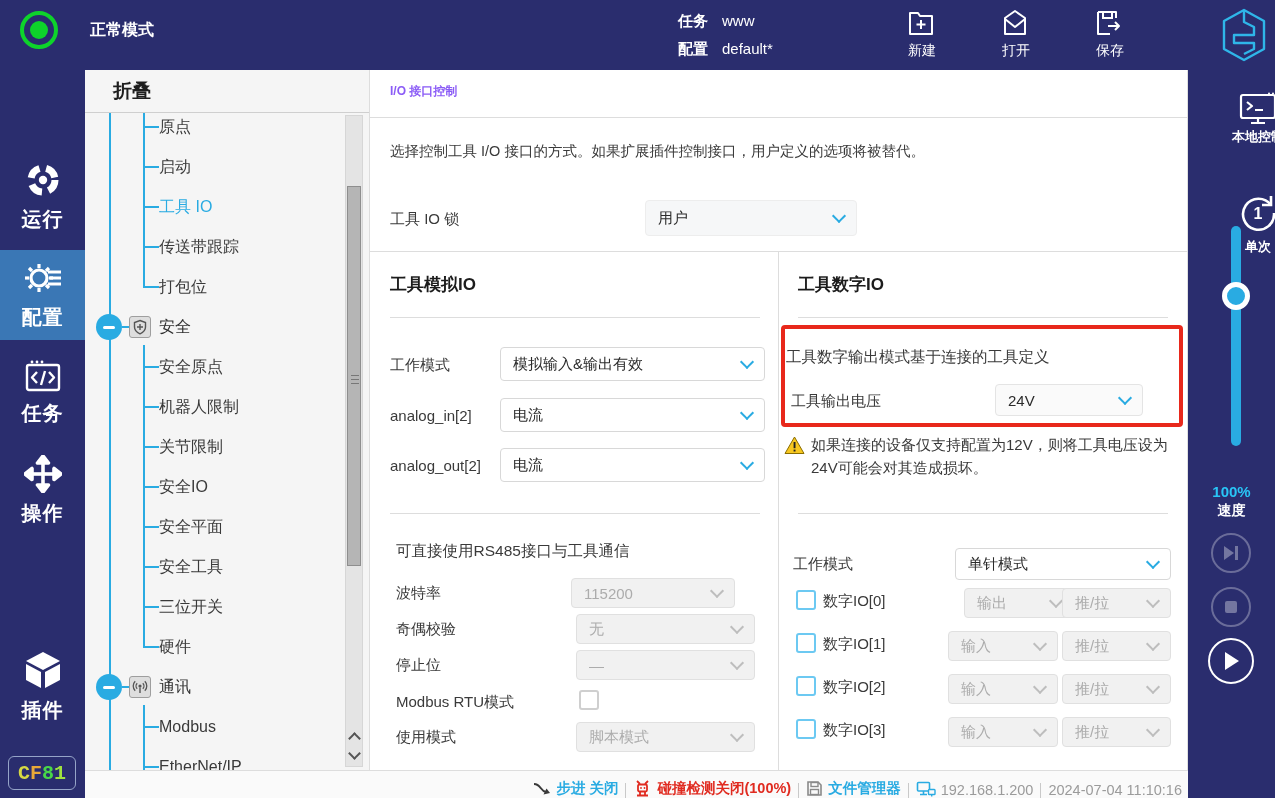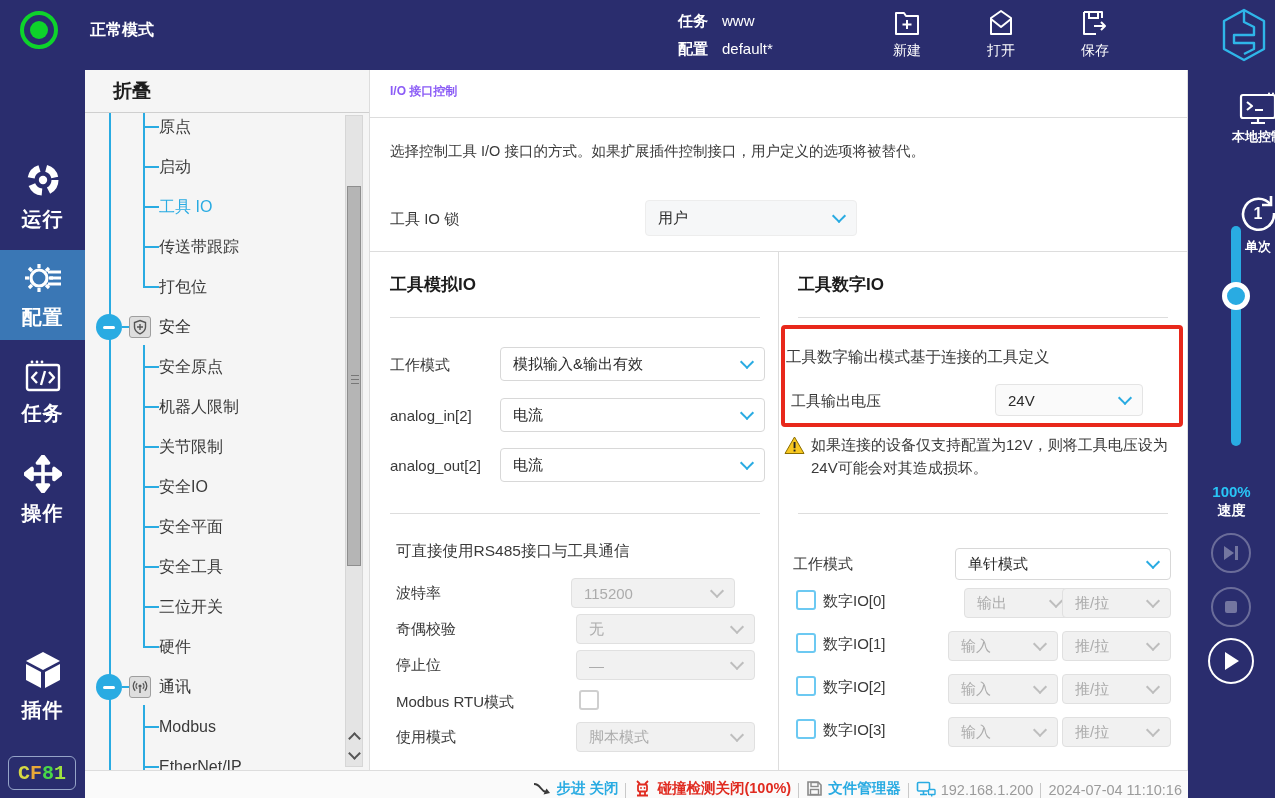--- a/index.html
+++ b/index.html
@@ -10,21 +10,21 @@
   .status-group{position:absolute;left:20px;top:11px;display:flex;align-items:center;gap:32px;}
   .status-dot{width:38px;height:38px;border-radius:50%;border:4px solid #0ED32B;box-sizing:border-box;
               display:flex;align-items:center;justify-content:center;}
   .status-dot::after{content:'';width:18px;height:18px;border-radius:50%;background:#0ED32B;}
   .mode{color:#fff;font-size:16px;font-weight:bold;}
   .taskcfg{position:absolute;left:678px;top:7px;color:#fff;font-size:15px;line-height:28px;}
   .tc-row{display:flex;gap:14px;}
   .tc-key{font-weight:bold;}
   .tc-val{font-weight:normal;}
   .tb-actions{position:absolute;left:878px;top:8px;display:flex;gap:36px;}
-  .tb-action{width:58px;display:flex;flex-direction:column;align-items:center;gap:4px;cursor:pointer;}
+  .tb-action{width:58px;display:flex;flex-direction:column;align-items:flex-end;gap:4px;cursor:pointer;}
   .tb-action span{color:#fff;font-size:14px;}
   .logo{position:absolute;left:1222px;top:8px;}
   
   .sidebar{position:absolute;left:0;top:70px;width:85px;height:728px;background:#2A2D6E;}
   .side-item{position:absolute;left:0;width:85px;height:90px;display:flex;flex-direction:column;
              align-items:center;justify-content:center;gap:7px;cursor:pointer;}
   .side-item span{color:#fff;font-size:20px;font-weight:bold;letter-spacing:1px;}
   .side-item.active{background:#3A77B5;}
   .cf-badge{position:absolute;left:8px;bottom:8px;width:66px;height:32px;border:1px solid #96A4C8;
             border-radius:6px;display:flex;align-items:center;justify-content:center;

